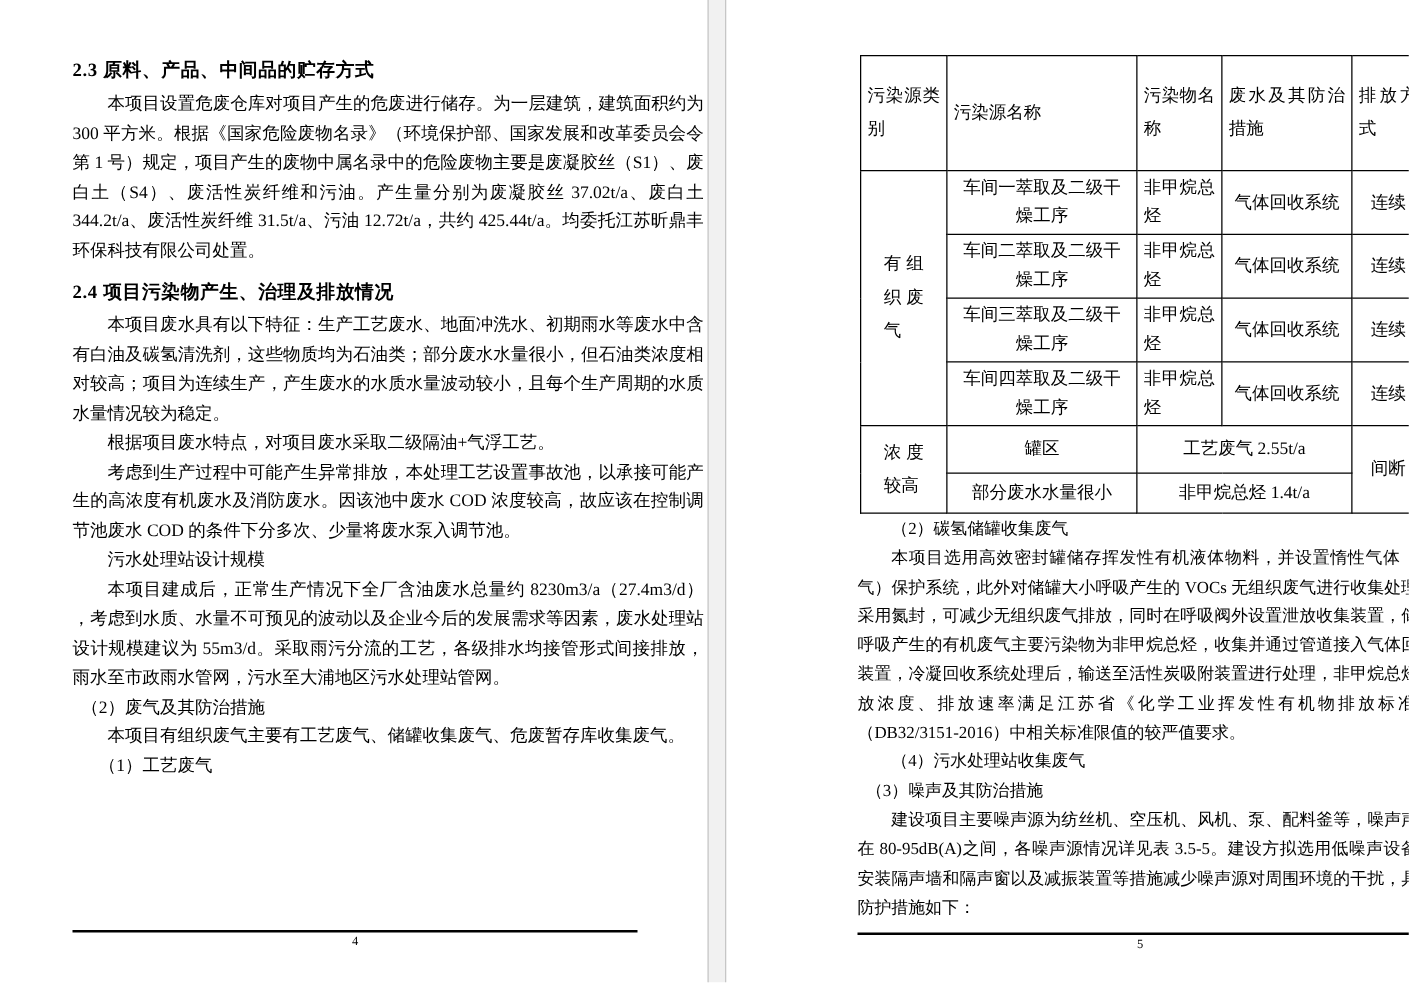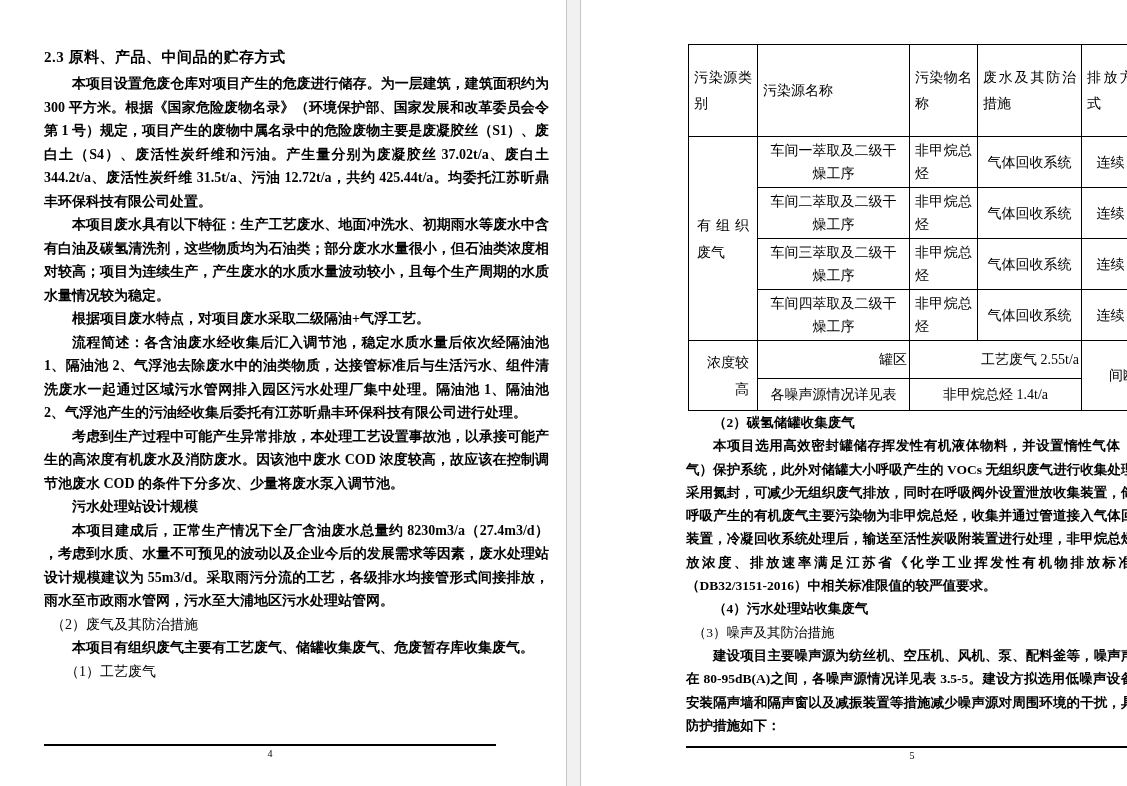--- a/index.html
+++ b/index.html
@@ -17,21 +17,21 @@
     width: 1127px;
     height: 786px;
     background: #ffffff;
   }
   .page {
     position: absolute;
     top: 0;
     height: 786px;
     background: #ffffff;
   }
-  .page-left  { left: 0;   width: 566px; }
+  .page-left  { left: 14px;   width: 566px; }
   .page-right { left: 615px; width: 546px; }
   .page-gap {
     position: absolute;
     top: 0;
     left: 566px;
     width: 15px;
     height: 786px;
     background: #f1f1f1;
     border-left: 1px solid #c6c6c6;
     border-right: 1px solid #c6c6c6;
@@ -58,21 +58,21 @@
     line-height: 22px;
     font-weight: bold;
     margin: 0 0 4px 0;
     letter-spacing: 0.5px;
   }
   h2.sec2 { margin: 10px 0 4px 0; }
   p.doc {
     margin: 0;
     text-align: justify;
   }
-  p.ind2  { text-indent: 2em; font-weight: bold; }
+  p.ind2  { text-indent: 2em; }
   p.ind15 { text-indent: 1.5em; }
   p.ind05 { text-indent: 0.5em; }
   
   table.pol {
     border-collapse: collapse;
     table-layout: fixed;
     width: 451px;
     margin: 0 0 0 2px;
     font-size: 14px;
   }
@@ -87,32 +87,32 @@
   table.pol td.hdr {
     height: 87px;
     text-align: justify;
     text-justify: inter-character;
     vertical-align: middle;
     padding: 2px 5px;
     line-height: 26px;
   }
   table.pol td.hdr-center { text-align: left; }
   table.pol tr.r  td { height: 45px; }
-  table.pol tr.s1 td { height: 33px; text-align: right; }
+  table.pol tr.s1 td { height: 33px; }
   table.pol tr.s2 td { height: 27px; }
   table.pol td.srcCell { padding: 2px 11px; }
   table.pol td.spreadCell {
     text-align: justify;
     text-justify: inter-character;
     padding: 2px 5px;
   }
   table.pol td.catCell {
     text-align: justify;
     text-justify: inter-character;
-    padding: 2px 8px;
+    padding: 2px 18px;
     line-height: 27px;
     margin-left: 28px;
   }
   .after-table { margin-top: 12px; }
   .gap-sm { margin-top: 4px; }
   .footer {
     position: absolute;
     border-top: 2px solid #000000;
     text-align: center;
     font-size: 10px;
@@ -124,23 +124,23 @@
 </style>
 </head>
 <body>
 
 <div class="spread">
 
   <div class="page page-left">
     <div class="content-left">
       <h2 class="sec">2.3 原料、产品、中间品的贮存方式</h2>
       <p class="doc ind2">本项目设置危废仓库对项目产生的危废进行储存。为一层建筑，建筑面积约为 300 平方米。根据《国家危险废物名录》（环境保护部、国家发展和改革委员会令第 1 号）规定，项目产生的废物中属名录中的危险废物主要是废凝胶丝（S1）、废白土（S4）、废活性炭纤维和污油。产生量分别为废凝胶丝 37.02t/a、废白土 344.2t/a、废活性炭纤维 31.5t/a、污油 12.72t/a，共约 425.44t/a。均委托江苏昕鼎丰环保科技有限公司处置。</p>
+      <h2 class="sec sec2">2.4 项目污染物产生、治理及排放情况</h2>
       <p class="doc ind2">本项目废水具有以下特征：生产工艺废水、地面冲洗水、初期雨水等废水中含有白油及碳氢清洗剂，这些物质均为石油类；部分废水水量很小，但石油类浓度相对较高；项目为连续生产，产生废水的水质水量波动较小，且每个生产周期的水质水量情况较为稳定。</p>
       <p class="doc ind2">根据项目废水特点，对项目废水采取二级隔油+气浮工艺。</p>
-      <p class="doc ind2">流程简述：各含油废水经收集后汇入调节池，稳定水质水量后依次经隔油池 1、隔油池 2、气浮池去除废水中的油类物质，达接管标准后与生活污水、组件清洗废水一起通过区域污水管网排入园区污水处理厂集中处理。隔油池 1、隔油池 2、气浮池产生的污油经收集后委托有江苏昕鼎丰环保科技有限公司进行处理。</p>
       <p class="doc ind2">考虑到生产过程中可能产生异常排放，本处理工艺设置事故池，以承接可能产生的高浓度有机废水及消防废水。因该池中废水 COD 浓度较高，故应该在控制调节池废水 COD 的条件下分多次、少量将废水泵入调节池。</p>
       <p class="doc ind2">污水处理站设计规模</p>
       <p class="doc ind2">本项目建成后，正常生产情况下全厂含油废水总量约 8230m3/a（27.4m3/d） ，考虑到水质、水量不可预见的波动以及企业今后的发展需求等因素，废水处理站设计规模建议为 55m3/d。采取雨污分流的工艺，各级排水均接管形式间接排放，雨水至市政雨水管网，污水至大浦地区污水处理站管网。</p>
       <p class="doc ind05">（2）废气及其防治措施</p>
       <p class="doc ind2">本项目有组织废气主要有工艺废气、储罐收集废气、危废暂存库收集废气。</p>
       <p class="doc ind15">（1）工艺废气</p>
     </div>
     <div class="footer footer-left">
       <span>4</span>
     </div>
@@ -192,21 +192,21 @@
             <td>气体回收系统</td>
             <td>连续</td>
           </tr>
           <tr class="s1">
             <td rowspan="2" class="catCell">浓度较高</td>
             <td>罐区</td>
             <td colspan="2">工艺废气 2.55t/a</td>
             <td rowspan="2">间断</td>
           </tr>
           <tr class="s2">
-            <td>各噪声源情况详见表</td>
+            <td>部分废水水量很小</td>
             <td colspan="2">非甲烷总烃 1.4t/a</td>
           </tr>
         </tbody>
       </table>
 
       <p class="doc ind2 after-table">（2）碳氢储罐收集废气</p>
       <p class="doc ind2">本项目选用高效密封罐储存挥发性有机液体物料，并设置惰性气体（氮气）保护系统，此外对储罐大小呼吸产生的 VOCs 无组织废气进行收集处理。采用氮封，可减少无组织废气排放，同时在呼吸阀外设置泄放收集装置，储罐呼吸产生的有机废气主要污染物为非甲烷总烃，收集并通过管道接入气体回收装置，冷凝回收系统处理后，输送至活性炭吸附装置进行处理，非甲烷总烃排放浓度、排放速率满足江苏省《化学工业挥发性有机物排放标准》（DB32/3151-2016）中相关标准限值的较严值要求。</p>
       <p class="doc ind2 gap-sm">（4）污水处理站收集废气</p>
       <p class="doc ind05 gap-sm">（3）噪声及其防治措施</p>
       <p class="doc ind2">建设项目主要噪声源为纺丝机、空压机、风机、泵、配料釜等，噪声声级在 80-95dB(A)之间，各噪声源情况详见表 3.5-5。建设方拟选用低噪声设备、安装隔声墙和隔声窗以及减振装置等措施减少噪声源对周围环境的干扰，具体防护措施如下：</p>

